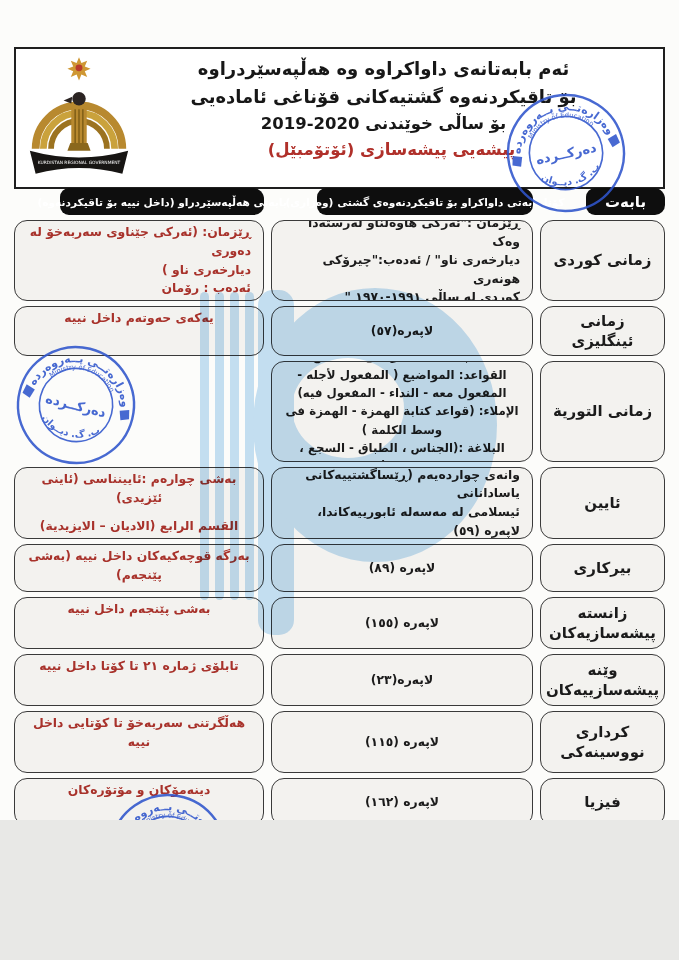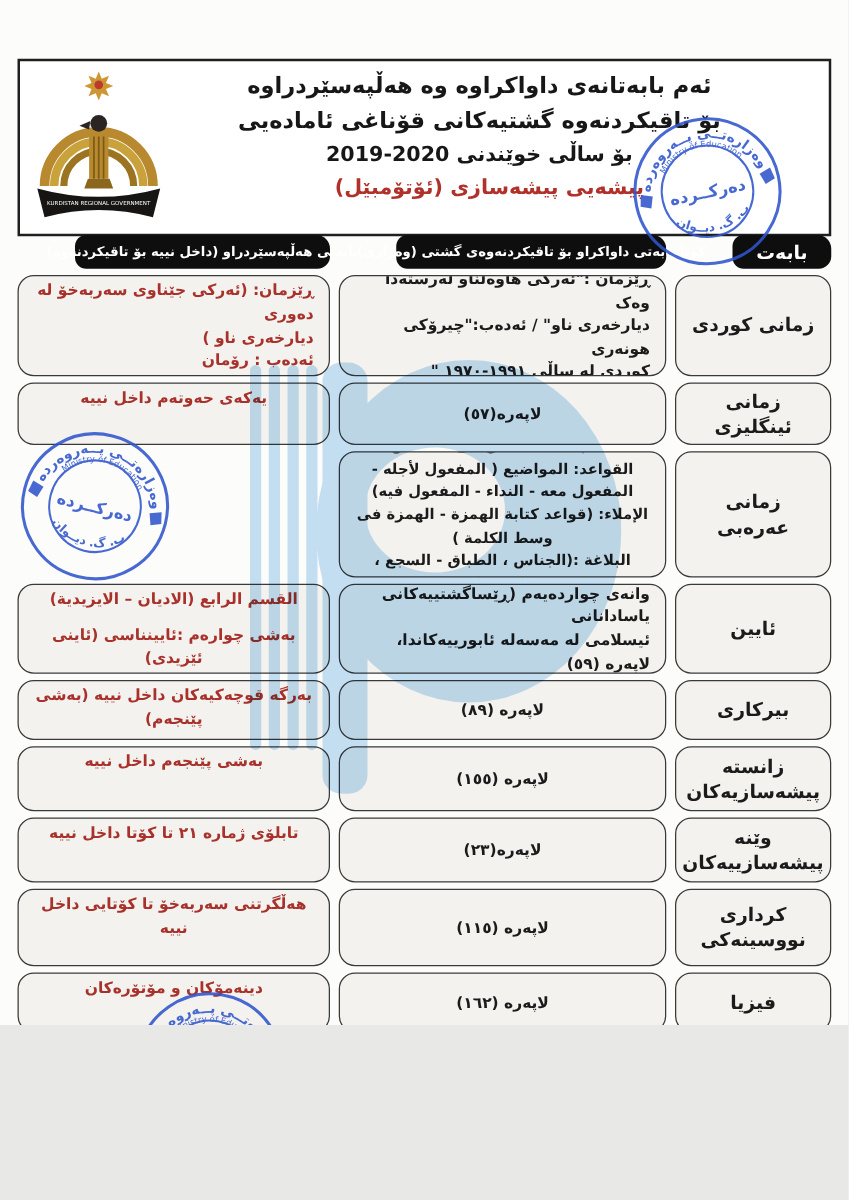--- a/index.html
+++ b/index.html
@@ -122,39 +122,39 @@
       </div>
     </div>
 
     <div class="trow">
       <div class="c subj h50">زمانی ئینگلیزی</div>
       <div class="c h50">لاپەرە(٥٧)</div>
       <div class="c red h50">یەکەی حەوتەم داخل نییە</div>
     </div>
 
     <div class="trow">
-      <div class="c subj h101">زمانی عەرەبی</div>
+      <div class="c subj h101">زمانی التوریة</div>
       <div class="c ar h101">
         <span class="ln">الأدب : ١-٦٠ داخل فی الأمتحان</span>
         <span class="ln">القواعد: المواضیع ( المفعول لأجله - المفعول معه - النداء - المفعول فیه)</span>
         <span class="ln">الإملاء: (قواعد کتابة الهمزة - الهمزة فی وسط الکلمة )</span>
         <span class="ln">البلاغة :(الجناس ، الطباق - السجع ، التوریة)</span>
       </div>
       <div class="c ghost h101"></div>
     </div>
 
     <div class="trow">
       <div class="c subj h72">ئایین</div>
       <div class="c rt h72">
         <span class="ln">وانەی چواردەیەم (ڕێساگشتییەکانی یاسادانانی</span>
         <span class="ln">ئیسلامی لە مەسەلە ئابورییەکاندا، لاپەرە (٥٩)</span>
       </div>
       <div class="c red h72">
+        <span class="ln">بەشی چوارەم :ئایینناسی (ئاینی ئێزیدی)</span>
         <span class="ln">القسم الرابع (الادیان – الایزیدیة)</span>
-        <span class="ln">بەشی چوارەم :ئایینناسی (ئاینی ئێزیدی)</span>
       </div>
     </div>
 
     <div class="trow">
       <div class="c subj h48">بیرکاری</div>
       <div class="c h48">لاپەرە (٨٩)</div>
       <div class="c red h48">بەرگە قوچەکیەکان داخل نییە (بەشی پێنجەم)</div>
     </div>
 
     <div class="trow">

